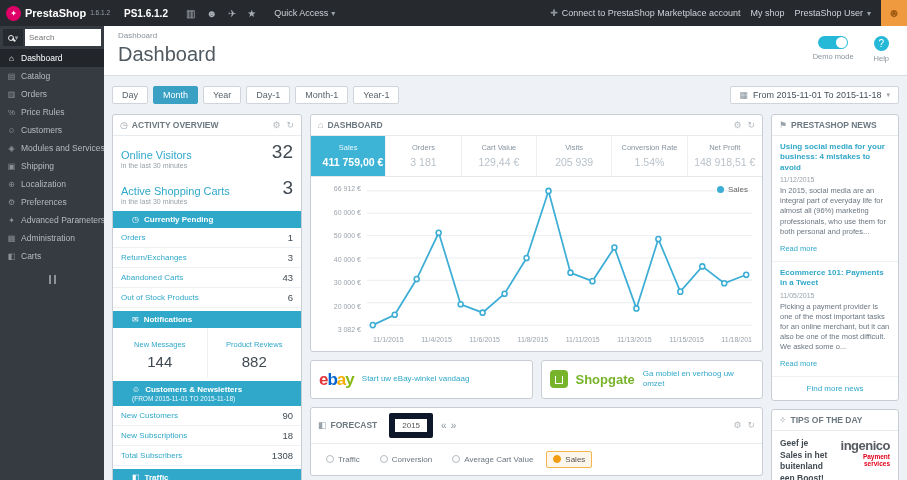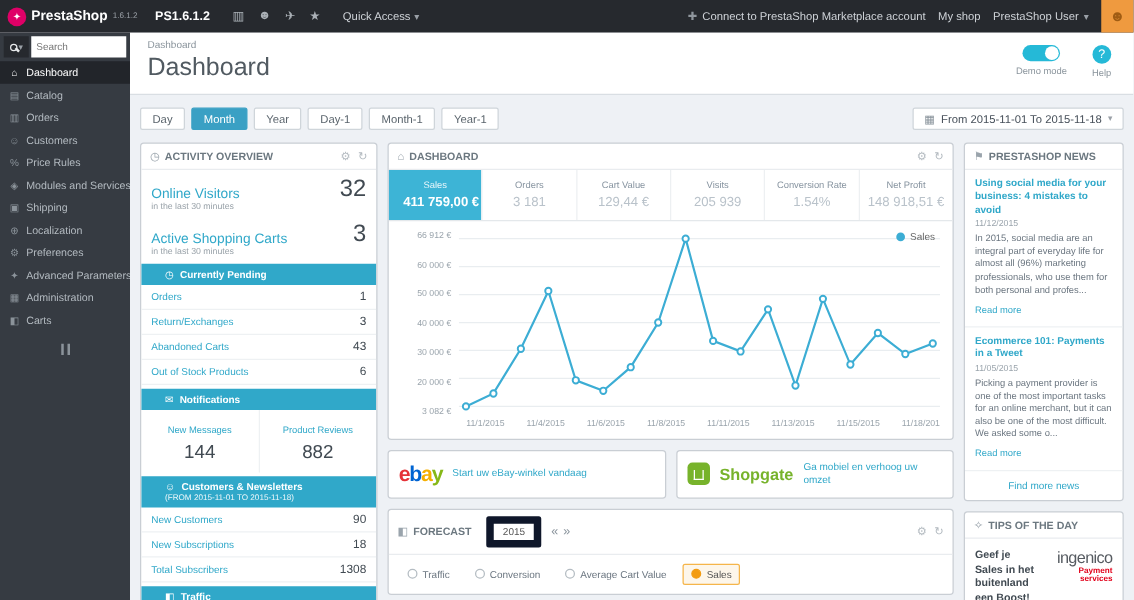--- a/index.html
+++ b/index.html
@@ -170,21 +170,21 @@
   .news-item{padding:6px 8px;border-bottom:1px solid #eef1f3;}
   .news-title{color:var(--accent,#30a8c9);font-size:8px;font-weight:bold;line-height:1.3;display:block;}
   .news-date{font-size:7px;color:#9aa4ac;margin:3px 0;}
   .news-body{font-size:7.5px;color:#6b7680;line-height:1.35;}
   .read-more{color:var(--accent,#30a8c9);font-size:7.5px;display:inline-block;margin-top:2px;}
   .more-news{display:block;text-align:center;padding:7px 4px;color:var(--accent,#30a8c9);font-size:8px;}
   .tips-body{padding:7px 8px;}
   .tips-top{display:flex;justify-content:space-between;gap:6px;}
   .tips-headline{font-size:8.5px;font-weight:bold;color:#414a52;width:50%;line-height:1.35;}
   .ingenico{text-align:right;}
-  .ing-name{font-size:13px;font-weight:normal;color:#565b61;letter-spacing:-0.5px;}
+  .ing-name{font-size:13px;font-weight:bold;color:#565b61;letter-spacing:-0.5px;}
   .ing-sub{font-size:6.5px;color:var(--ingenico-red,#e2001a);font-weight:bold;}
 </style>
 </head>
 <body>
 
 <div class="app">
 
   <div class="topbar">
     <div class="tb-left">
       <a class="brand">
@@ -235,26 +235,26 @@
       </li>
         <li class="nav-item">
         <span class="nav-icon" data-icon="catalog"></span>
         <span class="nav-label">Catalog</span>
       </li>
         <li class="nav-item">
         <span class="nav-icon" data-icon="orders"></span>
         <span class="nav-label">Orders</span>
       </li>
         <li class="nav-item">
+        <span class="nav-icon" data-icon="price"></span>
+        <span class="nav-label">Price Rules</span>
+      </li>
+        <li class="nav-item">
         <span class="nav-icon" data-icon="customers"></span>
         <span class="nav-label">Customers</span>
-      </li>
-        <li class="nav-item">
-        <span class="nav-icon" data-icon="price"></span>
-        <span class="nav-label">Price Rules</span>
       </li>
         <li class="nav-item">
         <span class="nav-icon" data-icon="modules"></span>
         <span class="nav-label">Modules and Services</span>
       </li>
         <li class="nav-item">
         <span class="nav-icon" data-icon="shipping"></span>
         <span class="nav-label">Shipping</span>
       </li>
         <li class="nav-item">

